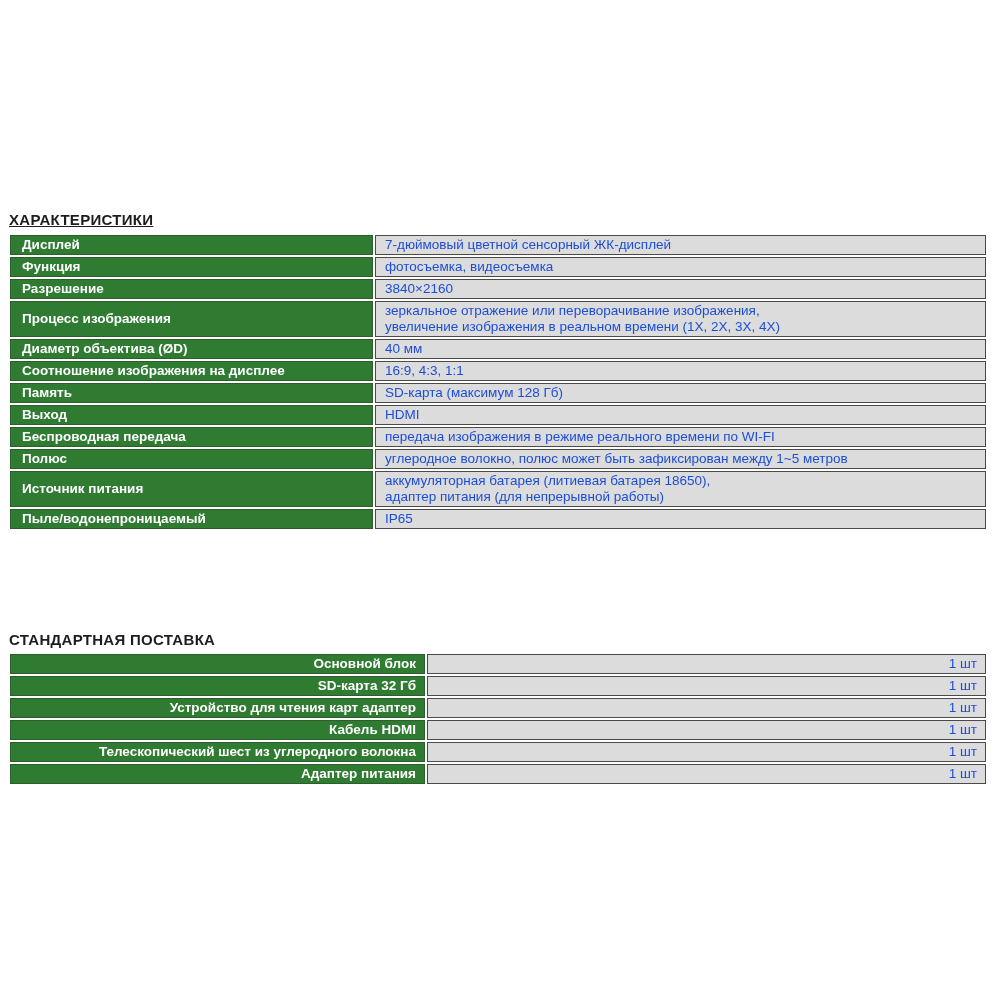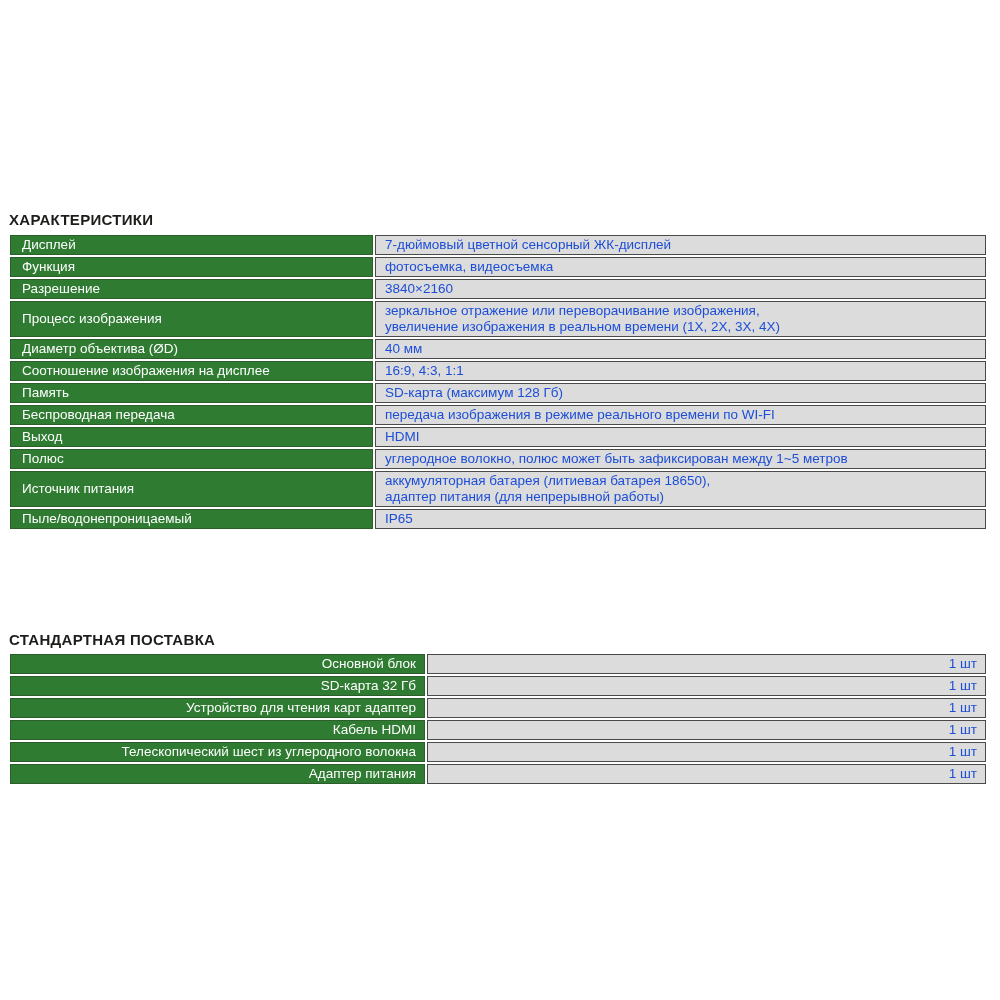--- a/index.html
+++ b/index.html
@@ -19,21 +19,21 @@
   }
   .section-title {
     position: absolute;
     left: 9px;
     font-size: 15px;
     font-weight: bold;
     color: #1d1d1b;
     letter-spacing: 0.3px;
     white-space: nowrap;
   }
-  #characteristics-title { top: 211px; }
+  #characteristics-title { top: 211px; text-decoration: underline; }
   #package-title { top: 631px; }
 
   table.spec-table {
     position: absolute;
     left: 8px;
     width: 980px;
     border-collapse: separate;
     border-spacing: 2px;
     table-layout: fixed;
   }
@@ -48,21 +48,21 @@
     font-size: 13.5px;
     line-height: 16px;
     padding: 1px 8px;
     vertical-align: middle;
     overflow: hidden;
   }
   table.spec-table td.label {
     background: #2e7b31;
     border-color: #2c5e2c;
     color: #ffffff;
-    font-weight: normal;
+    font-weight: bold;
     padding-left: 11px;
   }
   table.spec-table td.value {
     background: #dcdcdc;
     color: #1d4ed8;
     white-space: pre-line;
     padding-left: 9px;
   }
 </style>
 </head>
@@ -101,26 +101,26 @@
         </tr>
         <tr>
           <td class="label">Соотношение изображения на дисплее</td>
           <td class="value">16:9, 4:3, 1:1</td>
         </tr>
         <tr>
           <td class="label">Память</td>
           <td class="value">SD-карта (максимум 128 Гб)</td>
         </tr>
         <tr>
+          <td class="label">Выход</td>
+          <td class="value">HDMI</td>
+        </tr>
+        <tr>
           <td class="label">Беспроводная передача</td>
           <td class="value">передача изображения в режиме реального времени по WI-FI</td>
-        </tr>
-        <tr>
-          <td class="label">Выход</td>
-          <td class="value">HDMI</td>
         </tr>
         <tr>
           <td class="label">Полюс</td>
           <td class="value">углеродное волокно, полюс может быть зафиксирован между 1~5 метров</td>
         </tr>
         <tr>
           <td class="label">Источник питания</td>
           <td class="value">аккумуляторная батарея (литиевая батарея 18650),
 адаптер питания (для непрерывной работы)</td>
         </tr>

